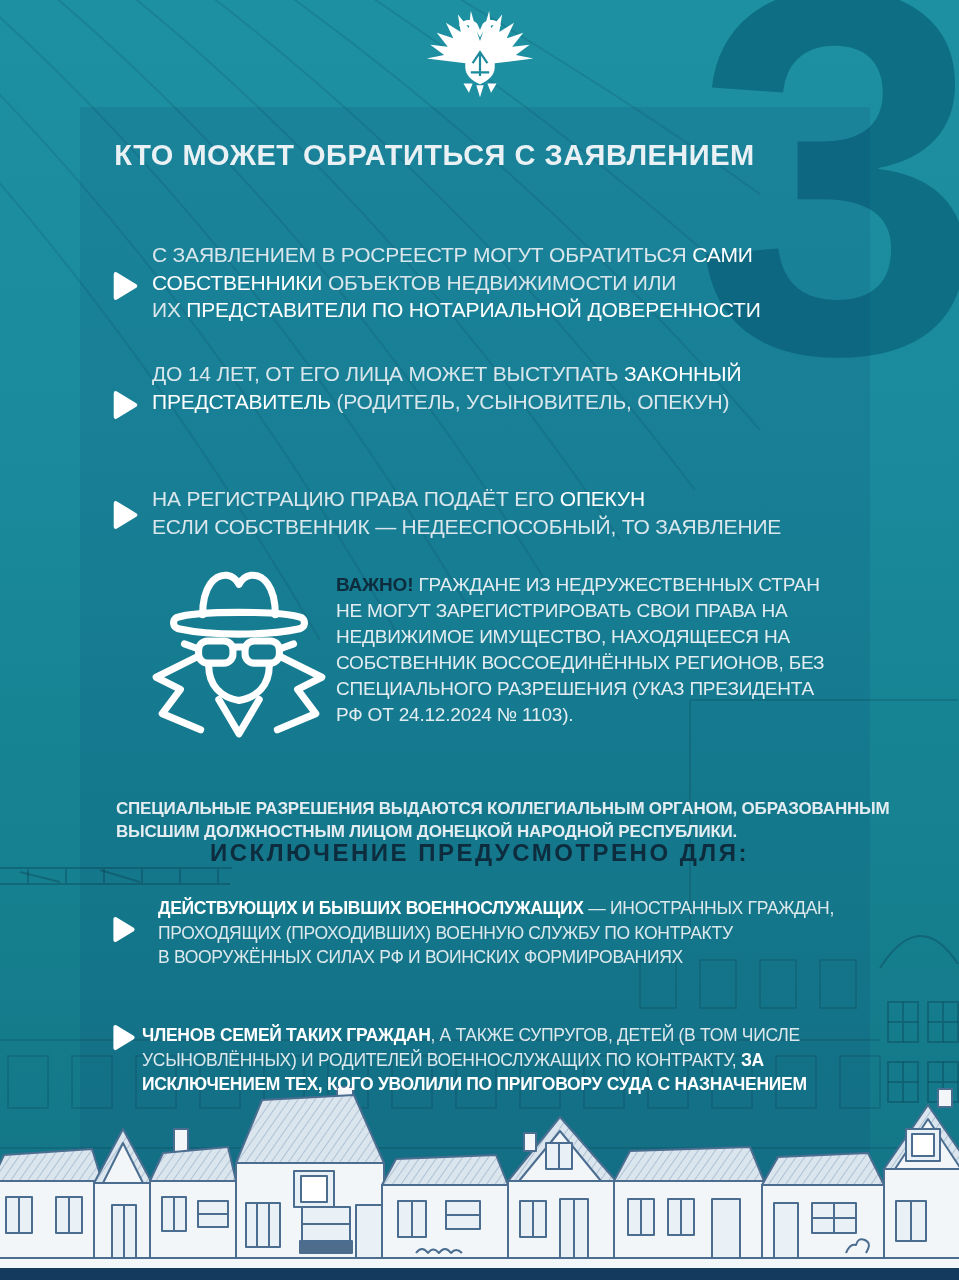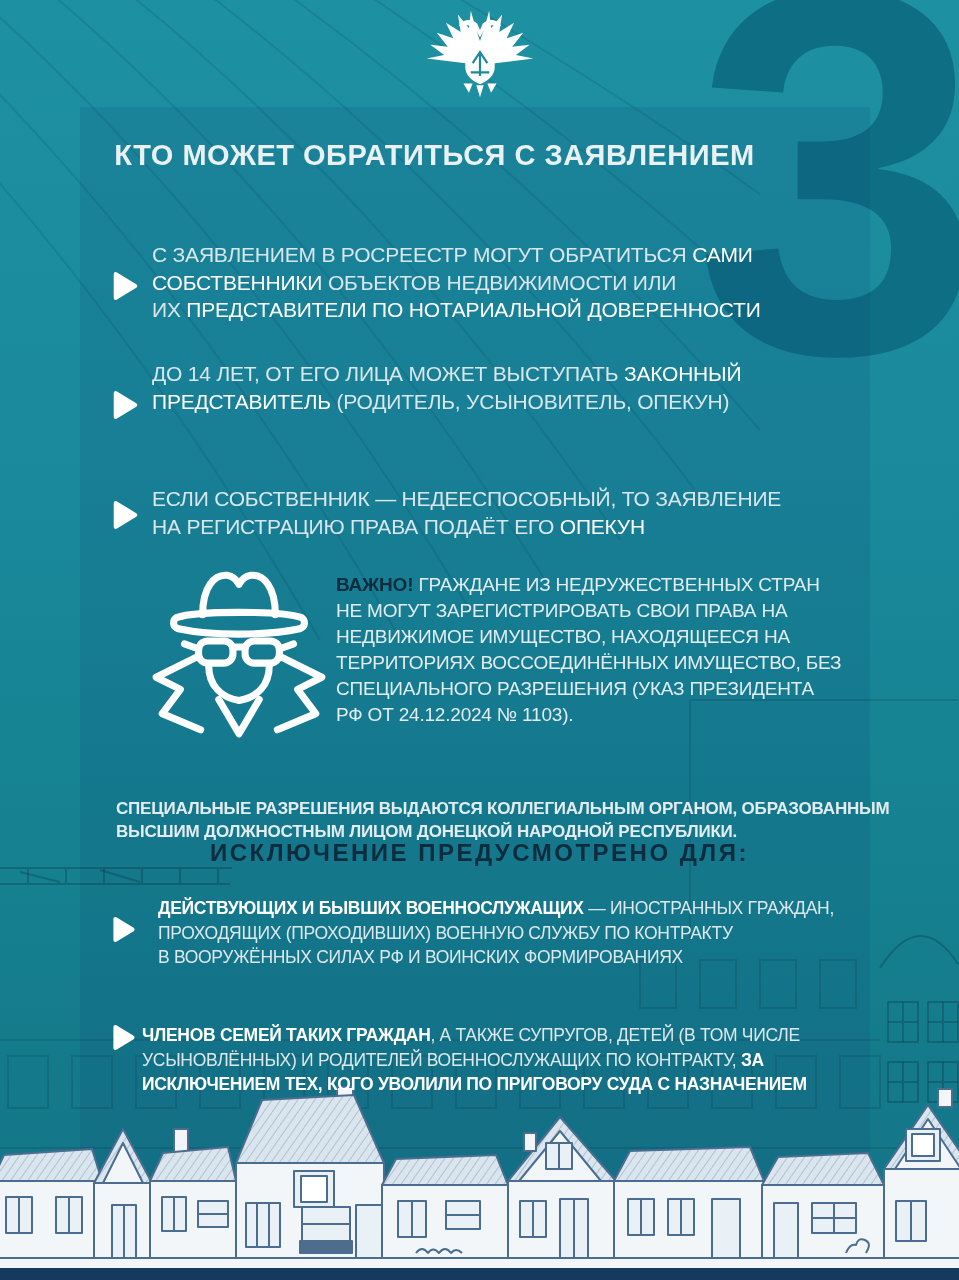--- a/index.html
+++ b/index.html
@@ -149,42 +149,42 @@
   <div id="bullet1" class="abs txt body-block">
       <div class="tl"><span>С ЗАЯВЛЕНИЕМ В РОСРЕЕСТР МОГУТ ОБРАТИТЬСЯ </span><span class="b">САМИ</span></div>
       <div class="tl"><span class="b">СОБСТВЕННИКИ</span><span> ОБЪЕКТОВ НЕДВИЖИМОСТИ ИЛИ</span></div>
       <div class="tl"><span>ИХ </span><span class="b">ПРЕДСТАВИТЕЛИ ПО НОТАРИАЛЬНОЙ ДОВЕРЕННОСТИ</span></div>
     </div>
   <div id="bullet2" class="abs txt body-block">
       <div class="tl"><span>ДО 14 ЛЕТ, ОТ ЕГО ЛИЦА МОЖЕТ ВЫСТУПАТЬ </span><span class="b">ЗАКОННЫЙ</span></div>
       <div class="tl"><span class="b">ПРЕДСТАВИТЕЛЬ</span><span> (РОДИТЕЛЬ, УСЫНОВИТЕЛЬ, ОПЕКУН)</span></div>
     </div>
   <div id="bullet3" class="abs txt body-block">
+      <div class="tl"><span>НА РЕГИСТРАЦИЮ ПРАВА ПОДАЁТ ЕГО </span><span class="b">ОПЕКУН</span></div>
       <div class="tl"><span>ЕСЛИ СОБСТВЕННИК — НЕДЕЕСПОСОБНЫЙ, ТО ЗАЯВЛЕНИЕ</span></div>
-      <div class="tl"><span>НА РЕГИСТРАЦИЮ ПРАВА ПОДАЁТ ЕГО </span><span class="b">ОПЕКУН</span></div>
     </div>
 
   <svg id="spy" class="abs" viewBox="0 0 200 178" fill="none" stroke="#ffffff" stroke-width="7" stroke-linecap="round" stroke-linejoin="round">
     <path d="M64 54 C64 26 76 14 88 15 C94 16 98 20 100 24 C102 20 106 16 112 15 C124 14 136 26 136 54"></path>
     <path d="M38 57 C58 50 142 50 162 57 C166 60 166 66 160 68 C128 75 72 75 40 68 C34 66 34 60 38 57 Z"></path>
     <rect x="60" y="80" width="34" height="22" rx="9"></rect>
     <rect x="106" y="80" width="34" height="22" rx="9"></rect>
     <path d="M94 86 L106 86"></path>
     <path d="M60 88 L46 83 M140 88 L154 83"></path>
     <path d="M70 104 C70 124 82 136 100 139 C118 136 130 124 130 104"></path>
     <path d="M58 96 L18 116 L42 128 L24 152 L62 168"></path>
     <path d="M142 96 L182 116 L158 128 L176 152 L138 168"></path>
     <path d="M80 138 L100 172 L120 138"></path>
   </svg>
 
   <div id="important" class="abs txt">
       <div class="tl"><span class="d">ВАЖНО!</span><span> ГРАЖДАНЕ ИЗ НЕДРУЖЕСТВЕННЫХ СТРАН</span></div>
       <div class="tl"><span>НЕ МОГУТ ЗАРЕГИСТРИРОВАТЬ СВОИ ПРАВА НА</span></div>
       <div class="tl"><span>НЕДВИЖИМОЕ ИМУЩЕСТВО, НАХОДЯЩЕЕСЯ НА</span></div>
-      <div class="tl"><span>ТЕРРИТОРИЯХ ВОССОЕДИНЁННЫХ ИМУЩЕСТВО, БЕЗ</span></div>
+      <div class="tl"><span>СОБСТВЕННИК ВОССОЕДИНЁННЫХ РЕГИОНОВ, БЕЗ</span></div>
       <div class="tl"><span>СПЕЦИАЛЬНОГО РАЗРЕШЕНИЯ (УКАЗ ПРЕЗИДЕНТА</span></div>
       <div class="tl"><span>РФ ОТ 24.12.2024 № 1103).</span></div>
     </div>
 
   <div id="paragraph" class="abs txt">
       <div class="tl"><span>СПЕЦИАЛЬНЫЕ РАЗРЕШЕНИЯ ВЫДАЮТСЯ КОЛЛЕГИАЛЬНЫМ ОРГАНОМ, ОБРАЗОВАННЫМ</span></div>
       <div class="tl"><span>ВЫСШИМ ДОЛЖНОСТНЫМ ЛИЦОМ ДОНЕЦКОЙ НАРОДНОЙ РЕСПУБЛИКИ.</span></div>
     </div>
 
   <div id="exc-heading" class="abs txt">ИСКЛЮЧЕНИЕ ПРЕДУСМОТРЕНО ДЛЯ:</div>

